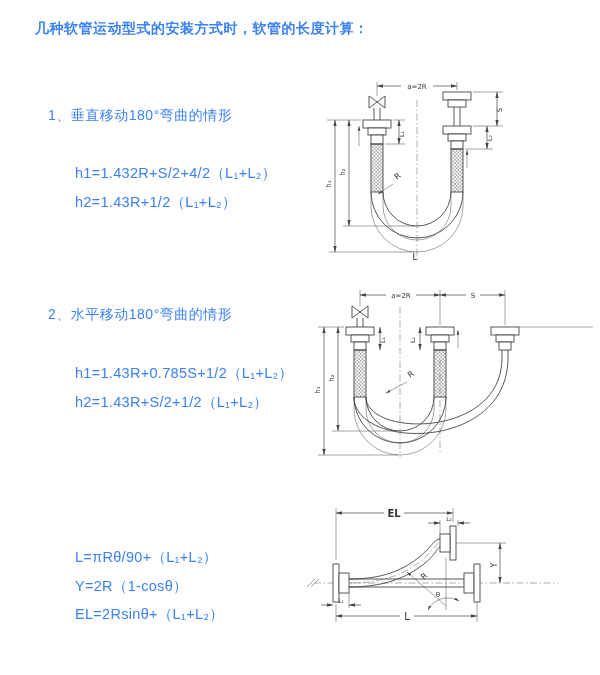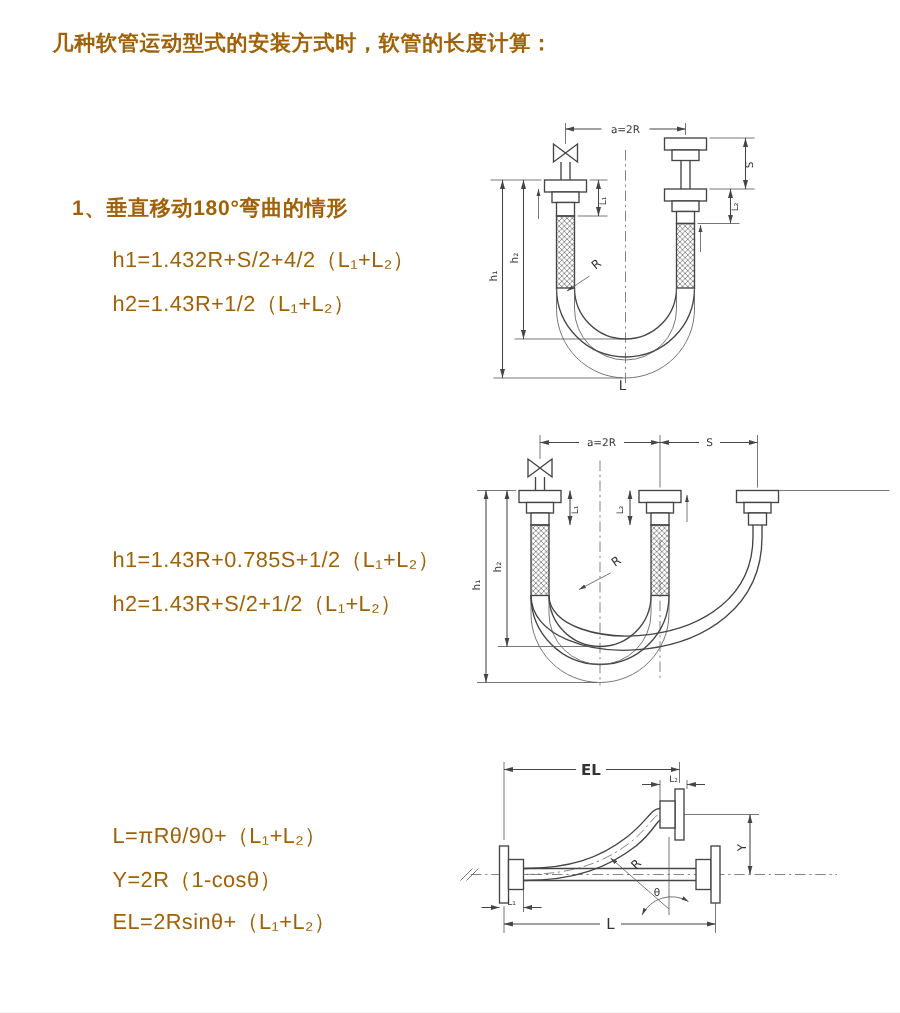--- a/index.html
+++ b/index.html
@@ -1,19 +1,19 @@
 <!DOCTYPE html>
 <html><head>
 <meta charset="utf-8">
 <style>
   html,body{margin:0;padding:0;background:#e8e8e8;}
   .page{position:relative;width:600px;height:675px;background:#ffffff;
-        font-family:"Liberation Sans",sans-serif;color:#a16207;overflow:hidden;}
+        font-family:"Liberation Sans",sans-serif;color:#3b82f6;overflow:hidden;}
   .title{position:absolute;left:35px;top:20px;font-size:14px;font-weight:700;letter-spacing:.5px;}
-  .sec-heading{position:absolute;font-size:14px;font-weight:700;letter-spacing:.5px;margin-top:23px;}
+  .sec-heading{position:absolute;font-size:14px;font-weight:400;letter-spacing:.5px;}
   .formula{position:absolute;font-size:14.5px;font-weight:400;letter-spacing:.3px;}
   svg.diag{position:absolute;}
   svg .ln{stroke:#454545;stroke-width:.9;fill:none;}
   svg .tn{stroke:#5a5a5a;stroke-width:.55;fill:none;}
   svg .dm{stroke:#454545;stroke-width:.7;fill:none;}
   svg .cl{stroke:#6a6a6a;stroke-width:.55;fill:none;stroke-dasharray:7 2.5 1.5 2.5;}
   svg .fw{fill:#ffffff;stroke:#454545;stroke-width:.9;}
   svg text{font-family:"DejaVu Sans","Liberation Sans",sans-serif;fill:#333;}
   .lb7{font-size:7px;} .lb6{font-size:6px;} .lb8{font-size:8px;} .lb9{font-size:9px;} .lb10{font-size:10px;}
 </style>
@@ -21,20 +21,21 @@
 <body>
 
 <div class="page">
 
   <div class="title">几种软管运动型式的安装方式时，软管的长度计算：</div>
 
   <div class="sec-heading" style="left:48px;top:107px">1、垂直移动180°弯曲的情形</div>
   <div class="formula" style="left:75px;top:164px">h1=1.432R+S/2+4/2（L₁+L₂）</div>
   <div class="formula" style="left:75px;top:193px">h2=1.43R+1/2（L₁+L₂）</div>
 
+  <div class="sec-heading" style="left:48px;top:306px">2、水平移动180°弯曲的情形</div>
   <div class="formula" style="left:75px;top:364px">h1=1.43R+0.785S+1/2（L₁+L₂）</div>
   <div class="formula" style="left:75px;top:393px">h2=1.43R+S/2+1/2（L₁+L₂）</div>
 
   <div class="formula" style="left:75px;top:548px">L=πRθ/90+（L₁+L₂）</div>
   <div class="formula" style="left:75px;top:577px">Y=2R（1-cosθ）</div>
   <div class="formula" style="left:75px;top:605px">EL=2Rsinθ+（L₁+L₂）</div>
 
   <svg class="diag" style="left:315px;top:72px" width="280" height="190" viewBox="0 0 280 190">
     <defs>
       <marker id="e1" markerWidth="9" markerHeight="6" refX="8.5" refY="3" orient="auto">

